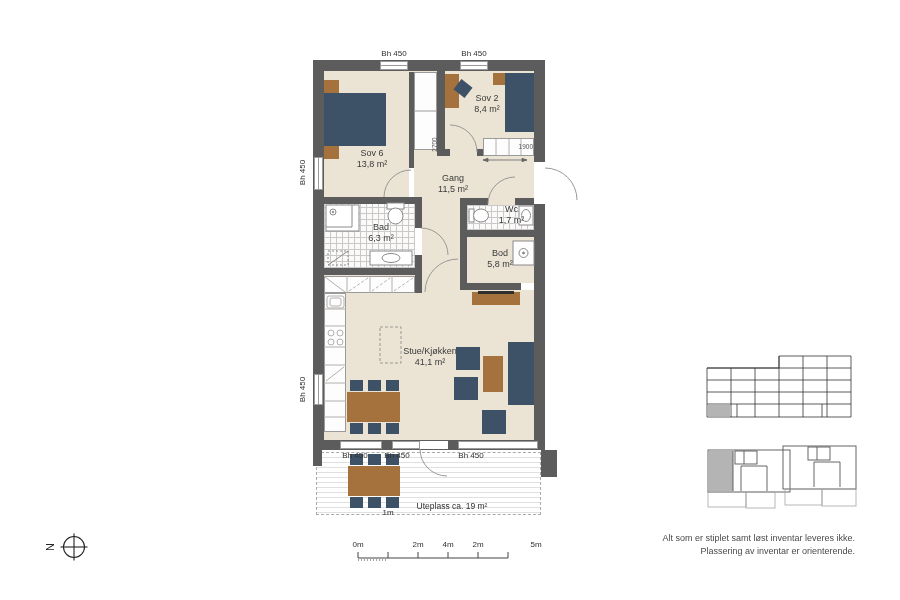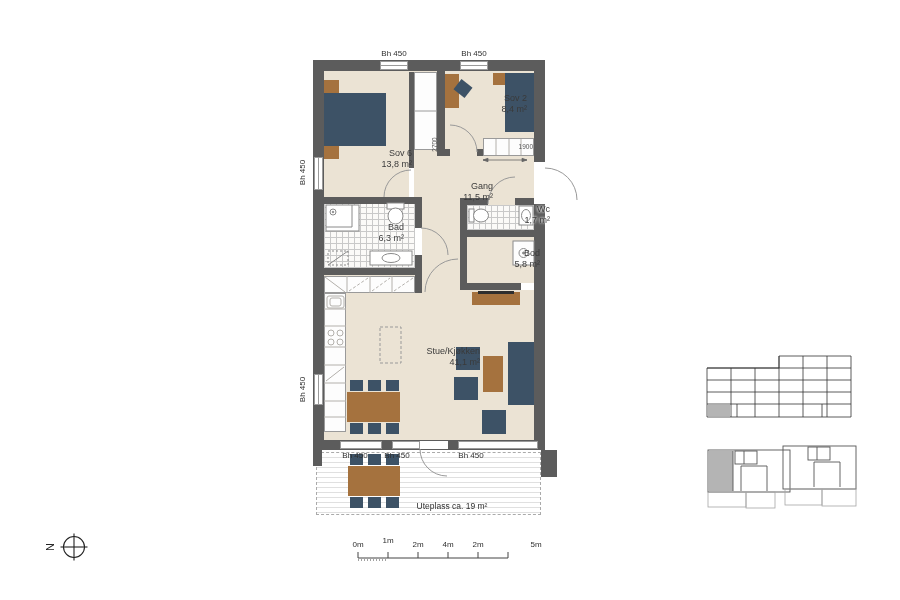--- a/index.html
+++ b/index.html
@@ -14,21 +14,21 @@
   .deck{position:absolute;background:repeating-linear-gradient(180deg,#ffffff 0 4px,#e0e0e0 4px 5px);
         border:1px dashed #aaaaaa;box-sizing:border-box;}
   .winH{position:absolute;background:linear-gradient(180deg,#fff 0 42%,#9a9a9a 42% 58%,#fff 58%);
         border:1px solid #9a9a9a;box-sizing:border-box;}
   .winV{position:absolute;background:linear-gradient(90deg,#fff 0 42%,#9a9a9a 42% 58%,#fff 58%);
         border:1px solid #9a9a9a;box-sizing:border-box;}
   .open{position:absolute;background:#fff;}
   .white-item{position:absolute;background:#fdfdfd;border:1px solid #9a9a9a;box-sizing:border-box;}
   .blue{position:absolute;background:#3d5266;}
   .brown{position:absolute;background:#a5723e;}
-  .rlabel{position:absolute;font-size:9px;line-height:10.5px;text-align:right;color:#3a3a3a;}
+  .rlabel{position:absolute;font-size:9px;line-height:10.5px;text-align:center;color:#3a3a3a;}
   .rlabel span{display:block;}
   .bh{position:absolute;font-size:8px;color:#2f2f2f;text-align:center;white-space:nowrap;}
   .dim{position:absolute;font-size:6.5px;color:#555;text-align:center;white-space:nowrap;}
   .rot{transform:rotate(-90deg);transform-origin:center;}
   .scl{position:absolute;font-size:8px;color:#2f2f2f;text-align:center;width:24px;}
   .note{position:absolute;font-size:9px;line-height:13px;color:#4a4a4a;text-align:right;}
   .nmark{position:absolute;font-size:11px;color:#222;}
   svg{position:absolute;left:0;top:0;pointer-events:none;}
 </style>
 </head>
@@ -231,25 +231,25 @@
   </svg>
 
   <div class="rlabel" style="left:332px;top:148px;width:80px">
     <span>Sov 6</span>
     <span>13,8 m²</span>
   </div>
   <div class="rlabel" style="left:447px;top:93px;width:80px">
     <span>Sov 2</span>
     <span>8,4 m²</span>
   </div>
-  <div class="rlabel" style="left:413px;top:181px;width:80px">
+  <div class="rlabel" style="left:413px;top:173px;width:80px">
     <span>Gang</span>
     <span>11,5 m²</span>
   </div>
-  <div class="rlabel" style="left:324px;top:222px;width:80px;text-shadow:0 0 3px #fff,0 0 3px #fff">
+  <div class="rlabel" style="left:341px;top:222px;width:80px;text-shadow:0 0 3px #fff,0 0 3px #fff">
     <span>Bad</span>
     <span>6,3 m²</span>
   </div>
   <div class="rlabel" style="left:473px;top:204px;width:77px;text-shadow:0 0 3px #fff,0 0 3px #fff">
     <span>Wc</span>
     <span>1,7 m²</span>
   </div>
   <div class="rlabel" style="left:460px;top:248px;width:80px">
     <span>Bod</span>
     <span>5,8 m²</span>
@@ -267,20 +267,24 @@
   <div class="bh" style="left:325px;top:451px;width:60px">Bh 450</div>
   <div class="bh" style="left:367px;top:451px;width:60px">Bh 450</div>
   <div class="bh" style="left:441px;top:451px;width:60px">Bh 450</div>
 
   <div class="dim rot" style="left:417px;top:141px;width:34px">2700</div>
   <div class="dim" style="left:506px;top:143px;width:27px;text-align:right">1900</div>
 
   <div class="nmark rot" style="left:44px;top:540px;width:14px;height:14px;text-align:center">N</div>
 
   <div class="scl" style="left:346px;top:540px">0m</div>
-  <div class="scl" style="left:376px;top:536px">1m</div>
+  <div class="scl" style="left:376px;top:508px">1m</div>
   <div class="scl" style="left:406px;top:540px">2m</div>
   <div class="scl" style="left:436px;top:540px">4m</div>
   <div class="scl" style="left:466px;top:540px">2m</div>
   <div class="scl" style="left:524px;top:540px">5m</div>
 
+  <div class="note" style="left:505px;top:532px;width:350px">
+    <div>Alt som er stiplet samt løst inventar leveres ikke.</div>
+    <div>Plassering av inventar er orienterende.</div>
+  </div>
 
 </div>
 
 </body></html>

